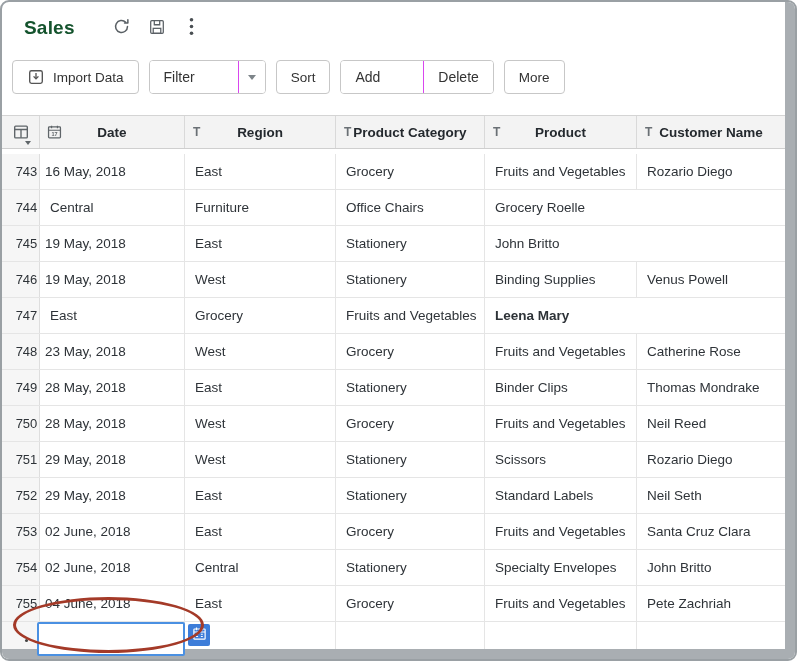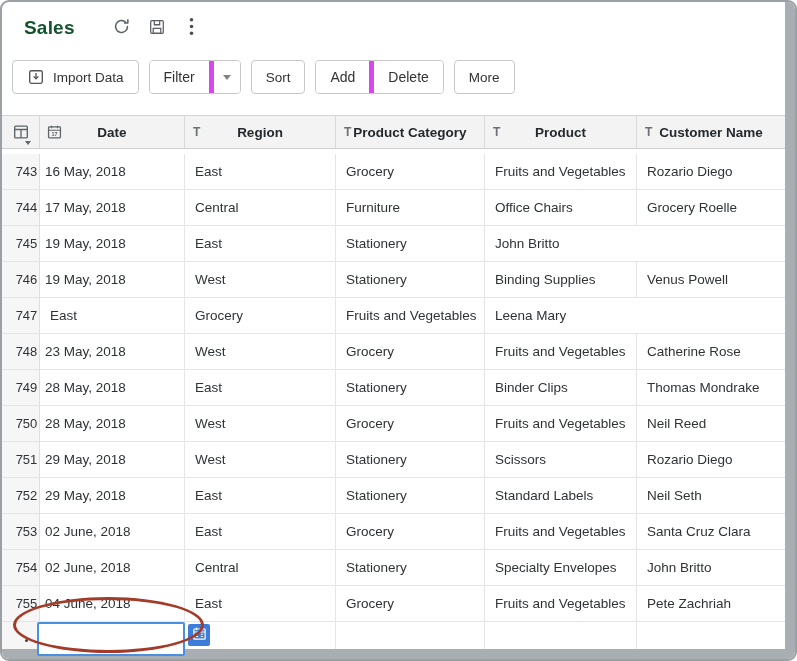--- a/index.html
+++ b/index.html
@@ -19,21 +19,21 @@
 
   
   .toolbar { display:flex; gap:10px; margin:16px 0 0 10px; height:34px; }
   .btn {
     display:flex; align-items:center; height:34px; padding:0 14px;
     background:#fff; border:1px solid #c7c7c7; border-radius:4px;
     font-size:13.5px; color:#333; cursor:pointer; white-space:nowrap;
   }
   .btn-group { display:flex; height:34px; border:1px solid #c7c7c7; border-radius:4px; overflow:hidden; }
   .btn-group .seg { display:flex; align-items:center; padding:0 14px; font-size:14px; color:#333; background:#fff; cursor:pointer; border:none; }
-  .btn-group .seg + .seg { border-left:5px solid #d946ef; }
+  .btn-group .seg + .seg { border-left:1px solid #d946ef;margin-left:29px; }
   .seg.caret-seg { padding:0 9px; }
   .caret-down { width:0; height:0; border-left:4px solid transparent; border-right:4px solid transparent; border-top:5px solid #7d8489; }
   .import-icon { margin-right:8px; display:flex; }
 
   
   .sheet { margin-top:21px; width:783px; }
   .gridrow { display:grid; grid-template-columns:38px 145px 151px 149px 152px 1fr; }
   .thead { height:34px; background:#f3f3f3; border-top:1px solid #d4d4d4; border-bottom:1px solid #cfcfcf; }
   .th { position:relative; display:flex; align-items:center; justify-content:center; font-size:13.5px; font-weight:700; color:#24292e; border-right:1px solid #d9d9d9; cursor:pointer; }
   .th .type-icon { position:absolute; left:8px; top:50%; transform:translateY(-50%); font-size:12px; font-weight:700; color:#6a7075; }
@@ -188,21 +188,20 @@
     <div class="gutter">743</div>
     <div class="td c-date">16 May, 2018</div>
     <div class="td">East</div>
     <div class="td">Grocery</div>
     <div class="td">Fruits and Vegetables</div>
     <div class="td" style="border-right:none;">Rozario Diego</div>
   </div>
 
   <div class="gridrow trow">
     <div class="gutter">744</div>
-    <div class="td c-date">17 May, 2018</div>
     <div class="td">Central</div>
     <div class="td">Furniture</div>
     <div class="td">Office Chairs</div>
     <div class="td" style="border-right:none;">Grocery Roelle</div>
   </div>
 
   <div class="gridrow trow">
     <div class="gutter">745</div>
     <div class="td c-date">19 May, 2018</div>
     <div class="td">East</div>
@@ -217,21 +216,21 @@
     <div class="td">Stationery</div>
     <div class="td">Binding Supplies</div>
     <div class="td" style="border-right:none;">Venus Powell</div>
   </div>
 
   <div class="gridrow trow">
     <div class="gutter">747</div>
     <div class="td">East</div>
     <div class="td">Grocery</div>
     <div class="td">Fruits and Vegetables</div>
-    <div class="td" style="border-right:none;">Leena Mary</div>
+    <div class="td" style="border-right:none;font-weight:bold;">Leena Mary</div>
   </div>
 
   <div class="gridrow trow">
     <div class="gutter">748</div>
     <div class="td c-date">23 May, 2018</div>
     <div class="td">West</div>
     <div class="td">Grocery</div>
     <div class="td">Fruits and Vegetables</div>
     <div class="td" style="border-right:none;">Catherine Rose</div>
   </div>

